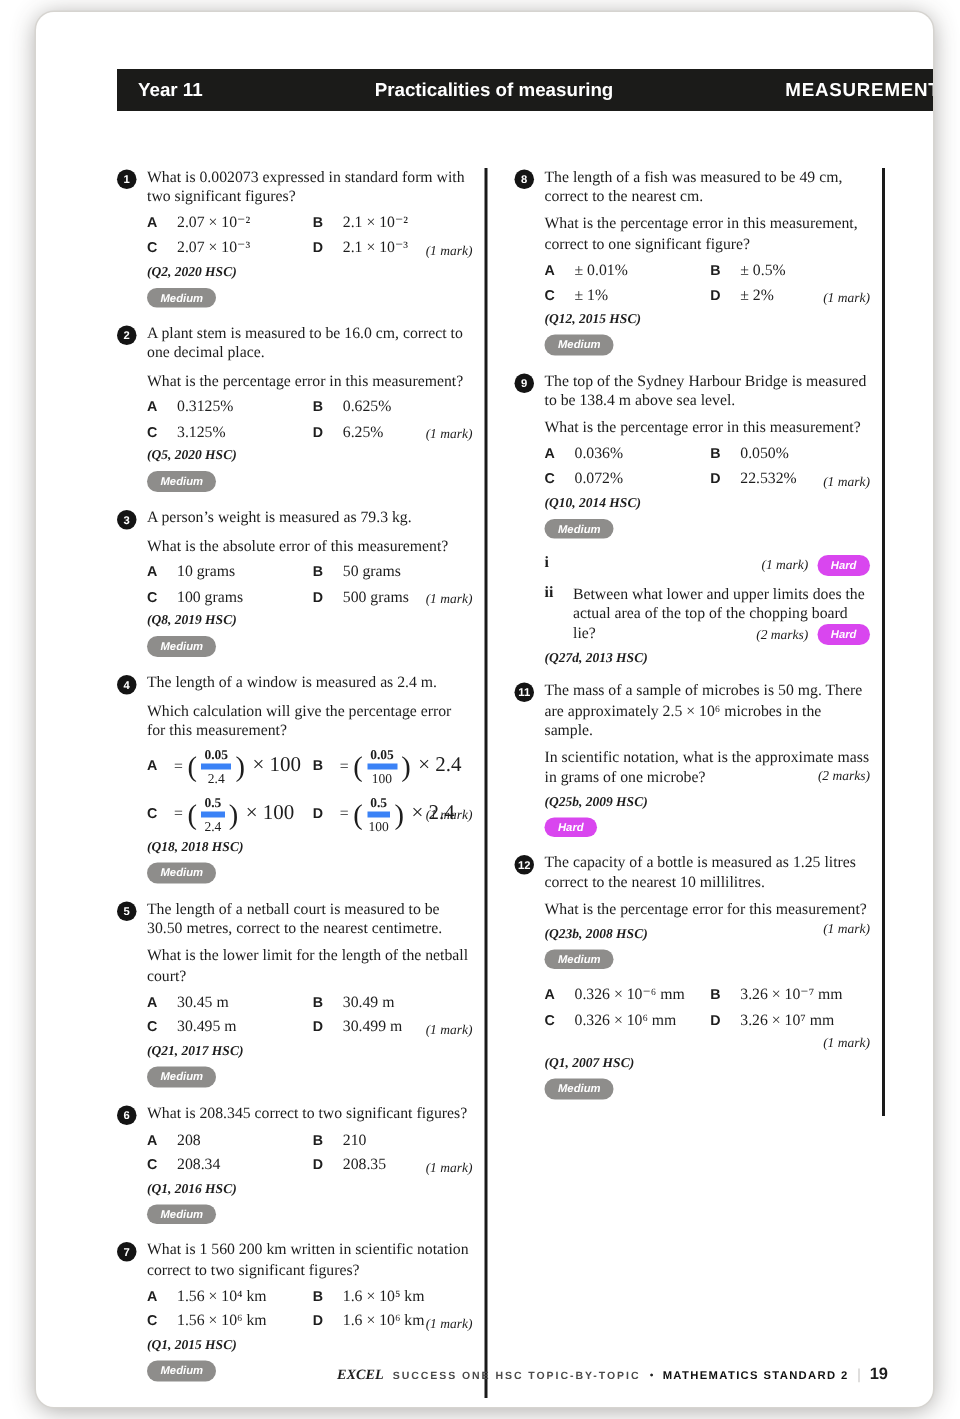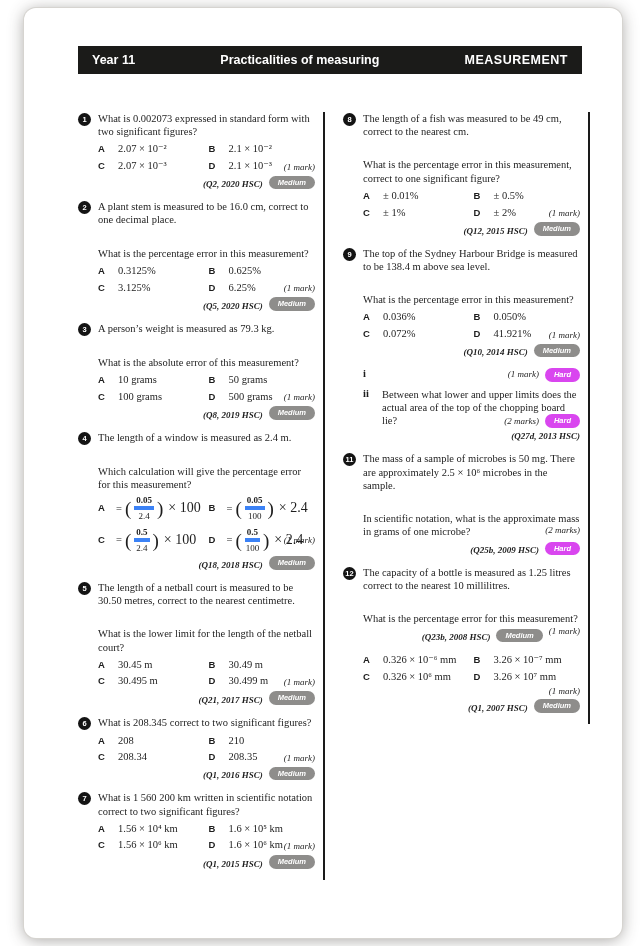--- a/index.html
+++ b/index.html
@@ -14,21 +14,21 @@
   .sheet {
     position:absolute; left:24px; right:18px; top:8px; bottom:8px;
     background:#fff;
     border-radius:12px;
     box-shadow:0 0 0 1px #d6d4d0, 0 2px 16px rgba(60,55,50,.45);
     padding:38px 24px 16px 54px;
     overflow:hidden;
   }
   
   .topbar {
-    width:504px; height:28px;
+    width:563px; height:28px;
     background:#1b1b19; color:#fff;
     display:flex; align-items:center; justify-content:space-between;
     padding:0 14px;
     font-family:"Liberation Sans",sans-serif; font-weight:bold;
     margin-bottom:38px;
   }
   .t-year { font-size:12.5px; }
   .t-topic { font-size:12.5px; }
   .t-strand { font-size:12.5px; letter-spacing:.5px; }
 
@@ -45,42 +45,42 @@
   .qrow { display:flex; gap:7px; }
   .qnum {
     flex:0 0 auto; width:13px; height:13px; border-radius:50%;
     background:#141414; color:#fff;
     font-family:"Liberation Sans",sans-serif; font-size:7.5px; font-weight:bold;
     display:flex; align-items:center; justify-content:center;
     margin-top:1px;
   }
   .qtext { font-size:10.5px; line-height:1.26; }
   .qbody { margin-left:20px; }
-  .para { font-size:10.5px; line-height:1.26; margin-top:20px; }
+  .para { font-size:10.5px; line-height:1.26; margin-top:5px; }
 
   .opts {
     position:relative;
     margin-top:4px;
     display:grid; grid-template-columns:1fr 1fr;
     row-gap:3px; column-gap:4px;
   }
   .opt { display:flex; gap:9px; font-size:10.5px; line-height:1.3; align-items:baseline; }
   .letter {
     font-family:"Liberation Sans",sans-serif; font-weight:bold;
     font-size:9.5px; width:11px; flex:0 0 auto;
   }
   .marks {
     position:absolute; right:0; bottom:1px;
     font-style:italic; font-size:9px; white-space:nowrap;
   }
   .q4opts .marks { bottom:8px; }
 
   .srcline {
     margin-top:3px;
-    display:flex; justify-content:flex-end; align-items:flex-end; gap:6px;
+    display:flex; justify-content:flex-end; align-items:flex-start; gap:6px;flex-direction:column;
   }
   .src { font-weight:bold; font-style:italic; font-size:9px; }
   .badge {
     font-family:"Liberation Sans",sans-serif;
     font-style:italic; font-weight:bold; font-size:7.5px;
     color:#fff; background:#8e8d8b;
     border-radius:8px; padding:2px 9px 2.5px;
     white-space:nowrap;
   }
   .badge.hard { background:#d946ef; }
@@ -440,21 +440,21 @@
             <div class="opt">
                 <span class="letter">B</span>
                 <span class="ovalue">0.050%</span>
               </div>
             <div class="opt">
                 <span class="letter">C</span>
                 <span class="ovalue">0.072%</span>
               </div>
             <div class="opt">
                 <span class="letter">D</span>
-                <span class="ovalue">41.921%</span>
+                <span class="ovalue">22.532%</span>
               </div>
             <span class="marks">(1 mark)</span>
           </div>
           <div class="srcline">
             <span class="src">(Q10, 2014 HSC)</span>
             <span class="badge">Medium</span>
           </div>
         </div>
       </section>
 
@@ -547,14 +547,22 @@
           <div class="srcline">
             <span class="src">(Q1, 2007 HSC)</span>
             <span class="badge">Medium</span>
           </div>
         </div>
       </section>
 
     </div>
   </div>
 
+  <footer class="footer">
+    <span class="f-brand">EXCEL</span>
+    <span class="f-series">SUCCESS ONE HSC TOPIC-BY-TOPIC</span>
+    <span class="f-sep">•</span>
+    <span class="f-subject">MATHEMATICS STANDARD 2</span>
+    <span class="f-div">|</span>
+    <span class="f-page">19</span>
+  </footer>
 
 </div>
 
 </body></html>

